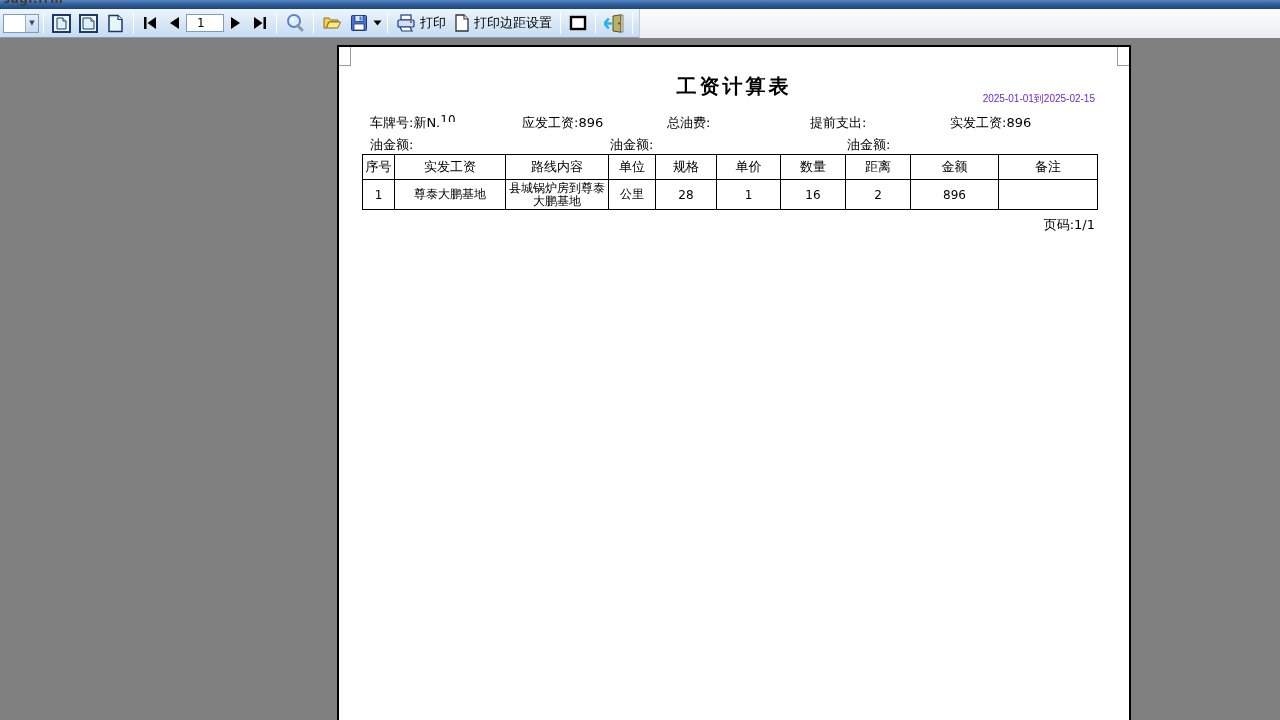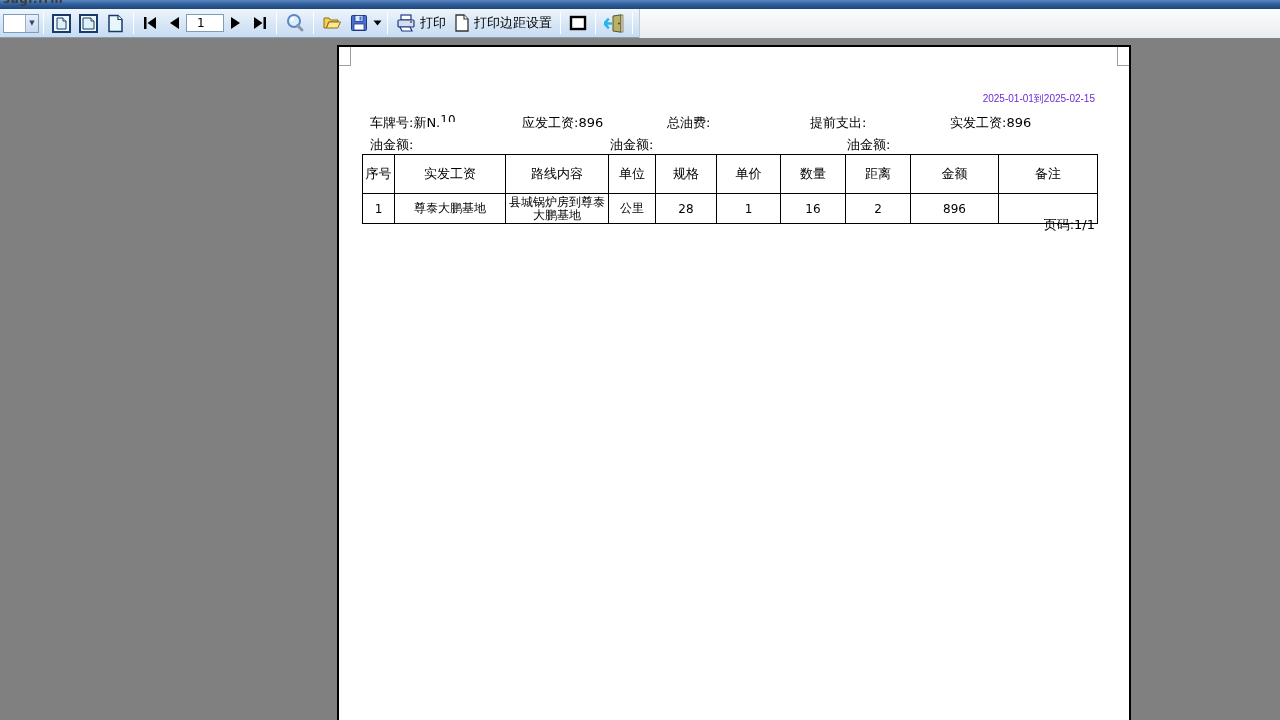--- a/index.html
+++ b/index.html
@@ -43,21 +43,21 @@
   .doc-date { position:absolute; top:45px; right:34px; font-size:10px; color:#6d28d9;
     font-family:Liberation Sans, sans-serif; }
   .info-item { position:absolute; font-size:13px; color:#000; white-space:nowrap; }
   .clip-top { display:inline-block; height:8px; overflow:hidden; line-height:13px;
     vertical-align:5px; font-size:12px; }
 
   table.doc-table { position:absolute; left:23px; top:107px; width:735px;
     border-collapse:collapse; table-layout:fixed; }
   table.doc-table th, table.doc-table td { border:1px solid #000; font-weight:normal;
     font-size:12px; color:#000; padding:0 1px; overflow:hidden; }
-  table.doc-table th { height:39px; font-size:13px; }
+  table.doc-table th { height:25px; font-size:13px; }
   table.doc-table td { height:30px; text-align:center; }
   td.al, th.al { text-align:left; }
   td.route { line-height:13px; text-align:left; font-size:12px; }
   .page-num { position:absolute; top:169px; right:34px; font-size:13px; color:#000; }
 
   
   .icon { display:block; flex:none; }
 </style>
 </head>
 <body>
@@ -195,20 +195,21 @@
   </div>
 
   <div class="tb-sep"></div>
   <div class="tb-filler"></div>
 </div>
 
 <div class="page">
   <div class="corner-mark tl"></div>
   <div class="corner-mark tr"></div>
 
+  <div class="doc-title">工资计算表</div>
   <div class="doc-date">2025-01-01到2025-02-15</div>
 
   <div class="info-item" style="left:31px; top:67px;"><span>车牌号:</span><span>新N.</span><span class="clip-top">10</span></div>
   <div class="info-item" style="left:183px; top:67px;text-align:right;"><span>应发工资:</span><span>896</span></div>
   <div class="info-item" style="left:328px; top:67px;"><span>总油费:</span><span></span></div>
   <div class="info-item" style="left:471px; top:67px;"><span>提前支出:</span><span></span></div>
   <div class="info-item" style="left:611px; top:67px;"><span>实发工资:</span><span>896</span></div>
 
   <div class="info-item" style="left:31px; top:89px;">油金额:</div>
   <div class="info-item" style="left:271px; top:89px;">油金额:</div>

